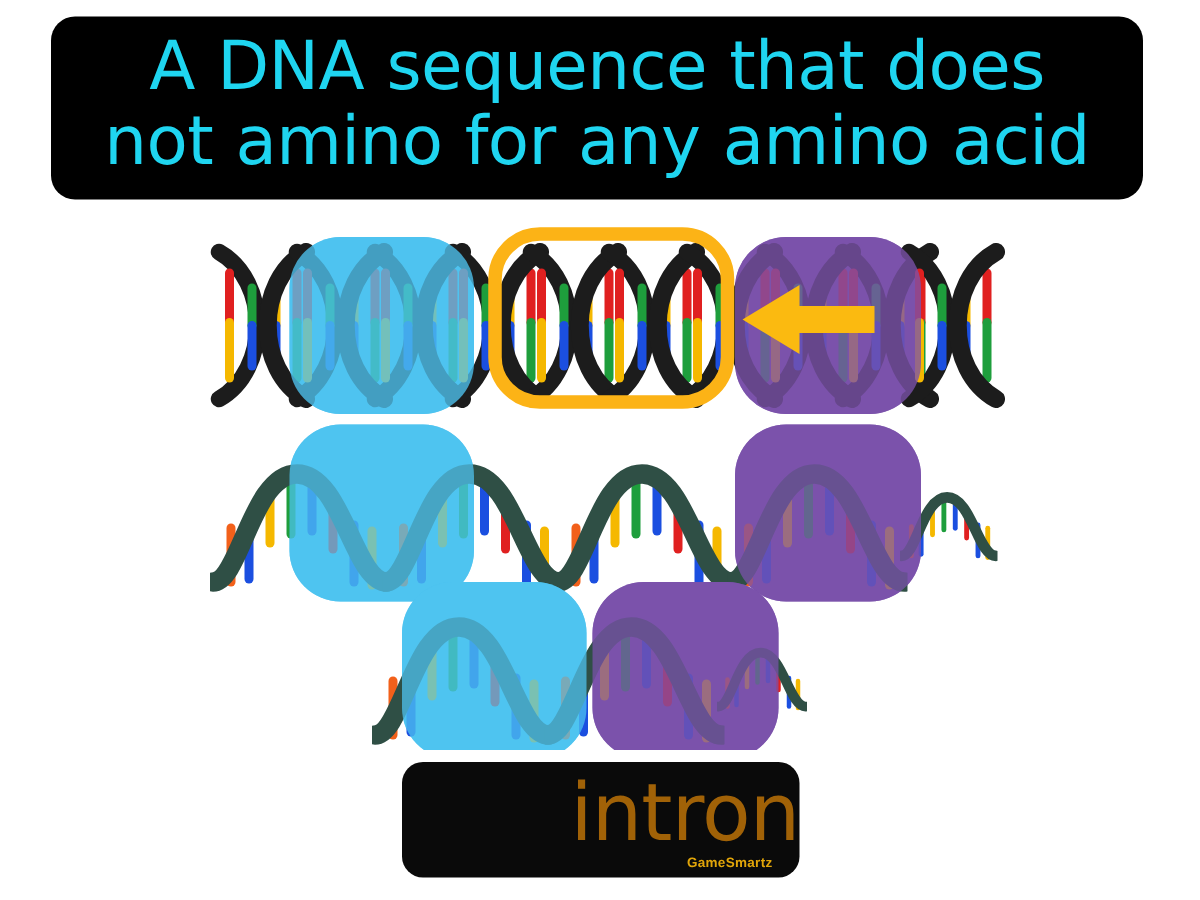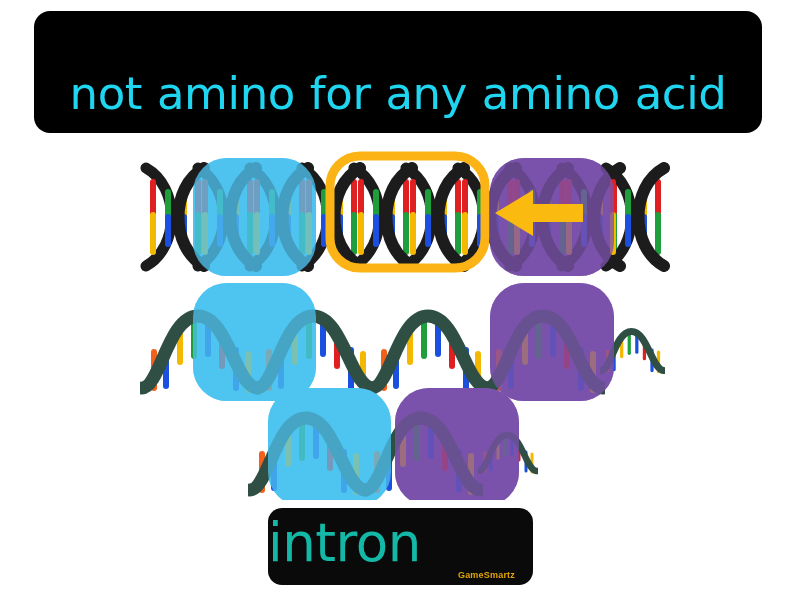--- a/index.html
+++ b/index.html
@@ -22,42 +22,42 @@
     letter-spacing:-0.4px;word-spacing:1px;
   }
 
   
   #term-box{
     position:absolute;left:268px;top:508px;width:265px;height:77px;
     background:#0a0a0a;border-radius:14px;
   }
   #term-text{
     position:absolute;left:0;right:0;top:6px;
-    text-align:left;color:#14b8a6;font-size:53px;line-height:58px;
+    text-align:right;color:#a16207;font-size:53px;line-height:58px;
     font-family:"DejaVu Sans", sans-serif;font-weight:400;
     letter-spacing:-0.5px;
   }
   #watermark{
     position:absolute;right:18px;bottom:5px;
     color:#E1A509;font-size:9px;font-weight:bold;
     font-family:"Liberation Sans", sans-serif;letter-spacing:.2px;
   }
 
   
   #illustration{position:absolute;left:0;top:140px;width:800px;height:360px;}
   #illustration svg{display:block;}
 </style>
 </head>
 <body>
 
 <div id="card">
 
   <div id="definition-box">
     <div id="definition-text">
-      <br>
+      <span>A DNA sequence that does</span><br>
       <span>not amino for any amino acid</span>
     </div>
   </div>
 
   <div id="illustration">
   <svg width="800" height="360" viewBox="0 0 800 360" xmlns="http://www.w3.org/2000/svg">
     <defs>
 
       <clipPath id="clipall">
             <rect x="0" y="0" width="800" height="360"></rect>

